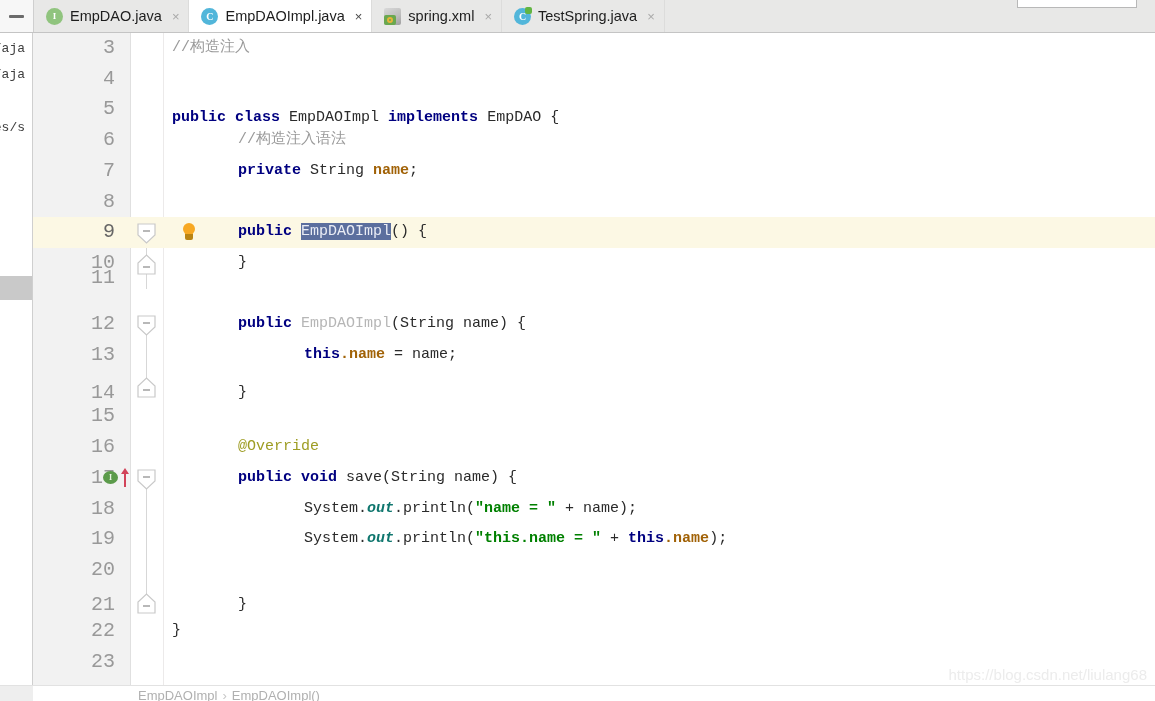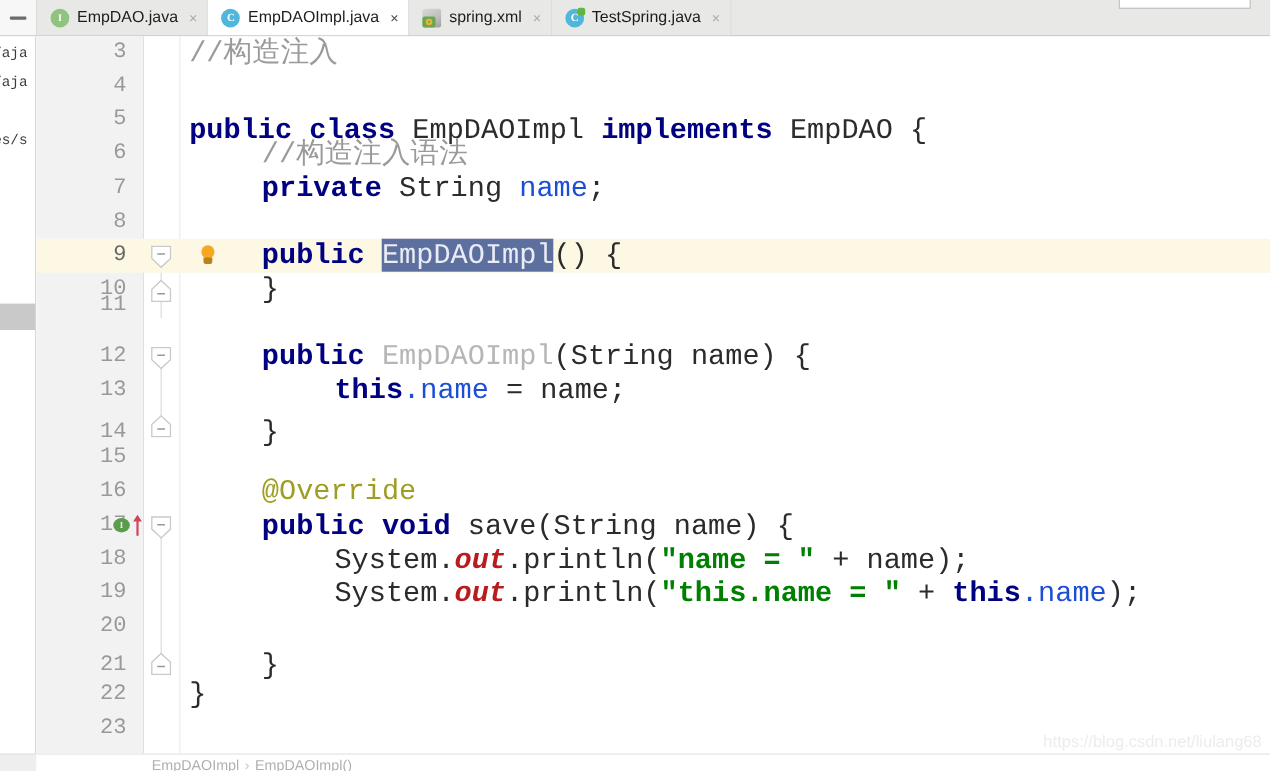--- a/index.html
+++ b/index.html
@@ -197,33 +197,33 @@
     font-size: 20px;
     color: #999999;
     line-height: 30.7px;
   }
   .lineno.cur { color: #666666; }
 
   .code {
     position: absolute;
     left: 139px;
     font-family: "Liberation Mono", monospace;
-    font-size: 26px;
+    font-size: 15px;
     line-height: 30.7px;
     white-space: pre;
     color: #2b2b2b;
   }
 
   
   .kw      { color: #000080; font-weight: bold; }
   .plain   { color: #2b2b2b; }
   .cmt     { color: #9a9a9a; }
   .str     { color: #008000; font-weight: bold; }
-  .fld     { color: #1d4ed8; font-weight: normal; text-align: center; }
-  .stat    { color: #b91c1c; font-style: italic; font-weight: bold; }
+  .fld     { color: #a16207; font-weight: bold; text-align: center; }
+  .stat    { color: #0f766e; font-style: italic; font-weight: bold; }
   .anno    { color: #9e9d24; }
   .gray    { color: #b6b6b6; }
   .sel     { background: #5c6f9e; color: #e9ecf5; }
 
   
   .fold {
     position: absolute;
     left: 104px;
     width: 19px; height: 21px;
     cursor: pointer;

